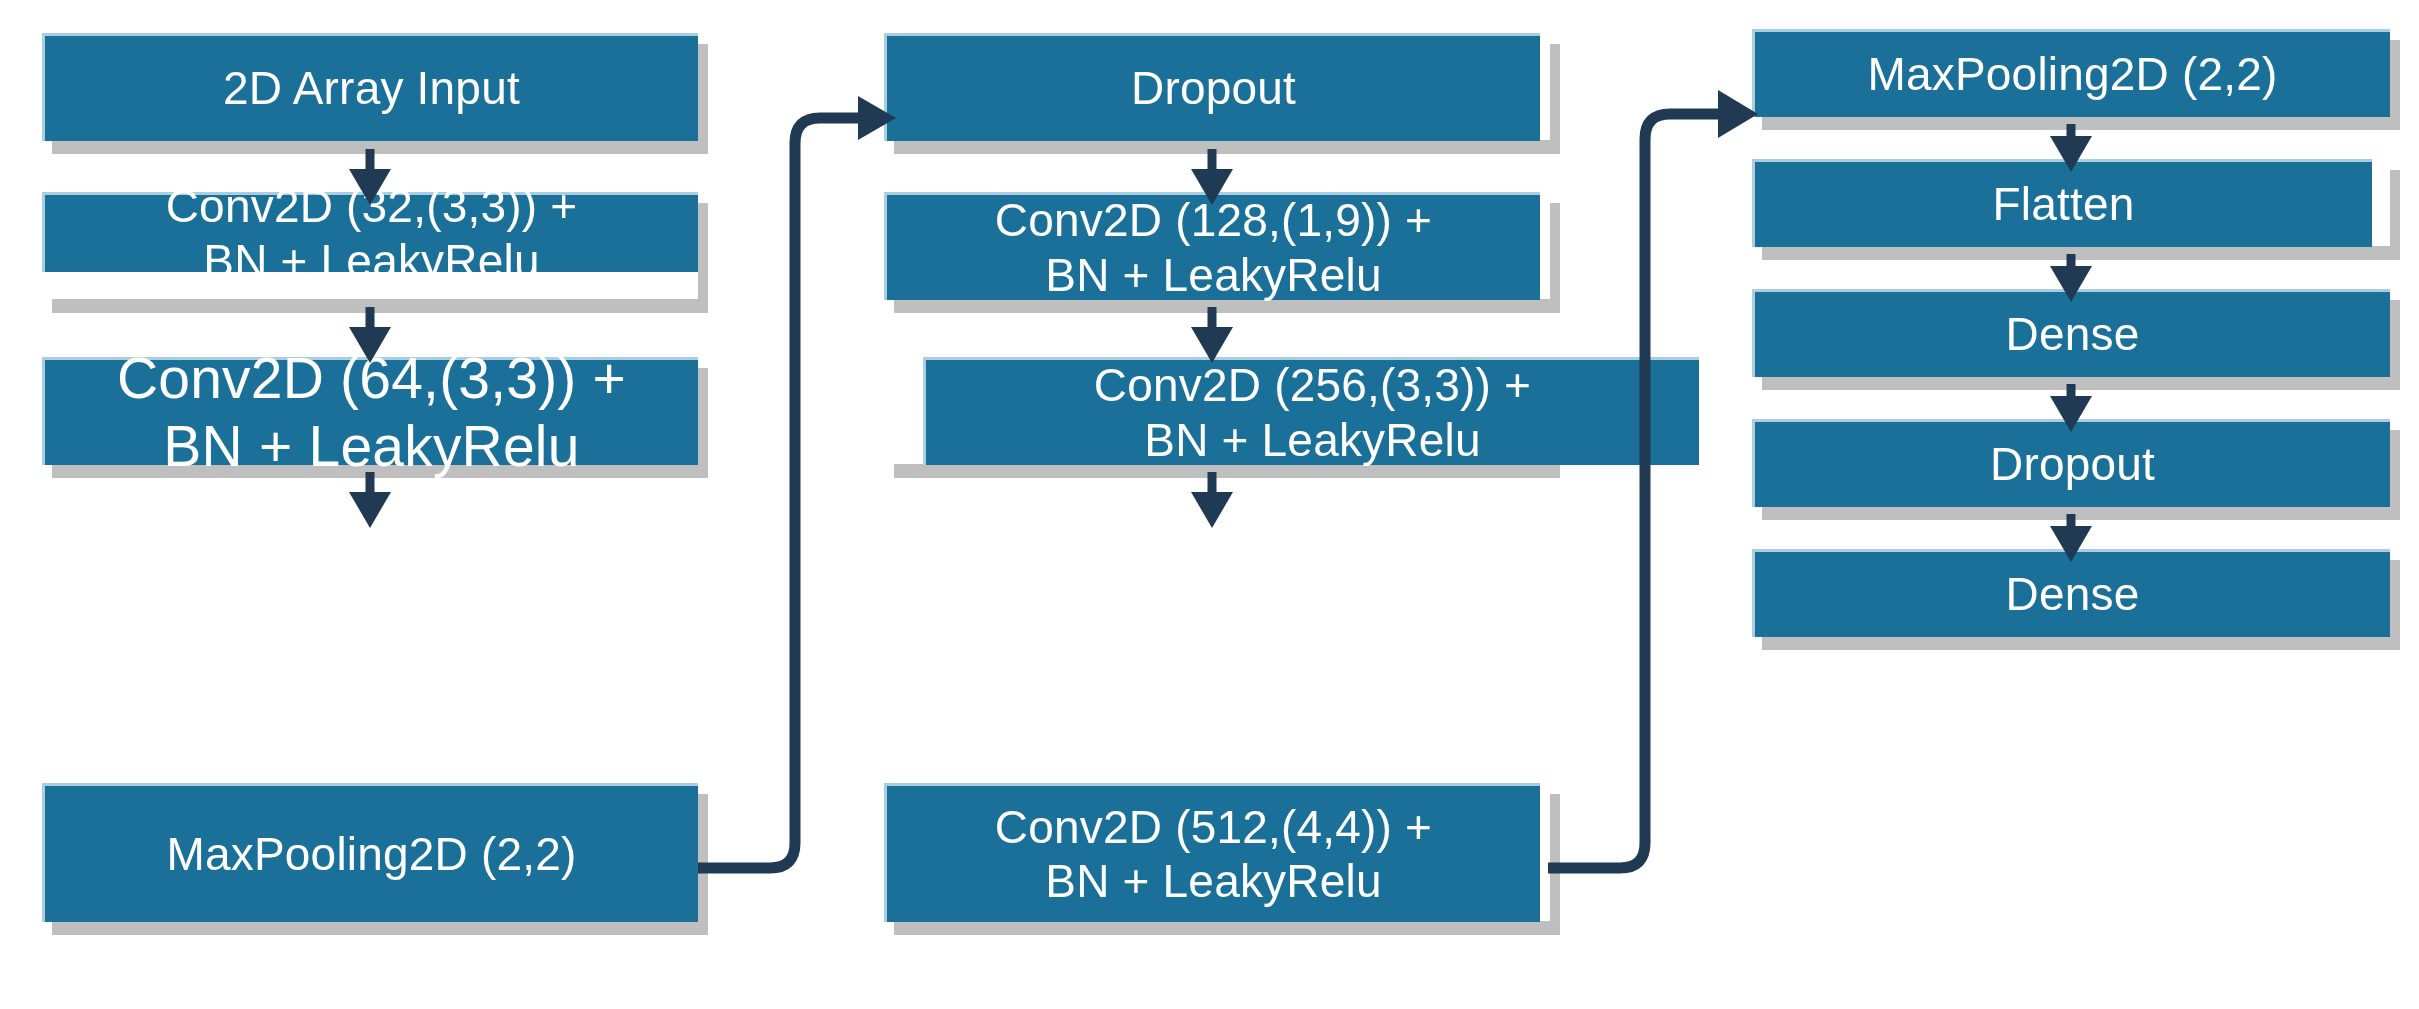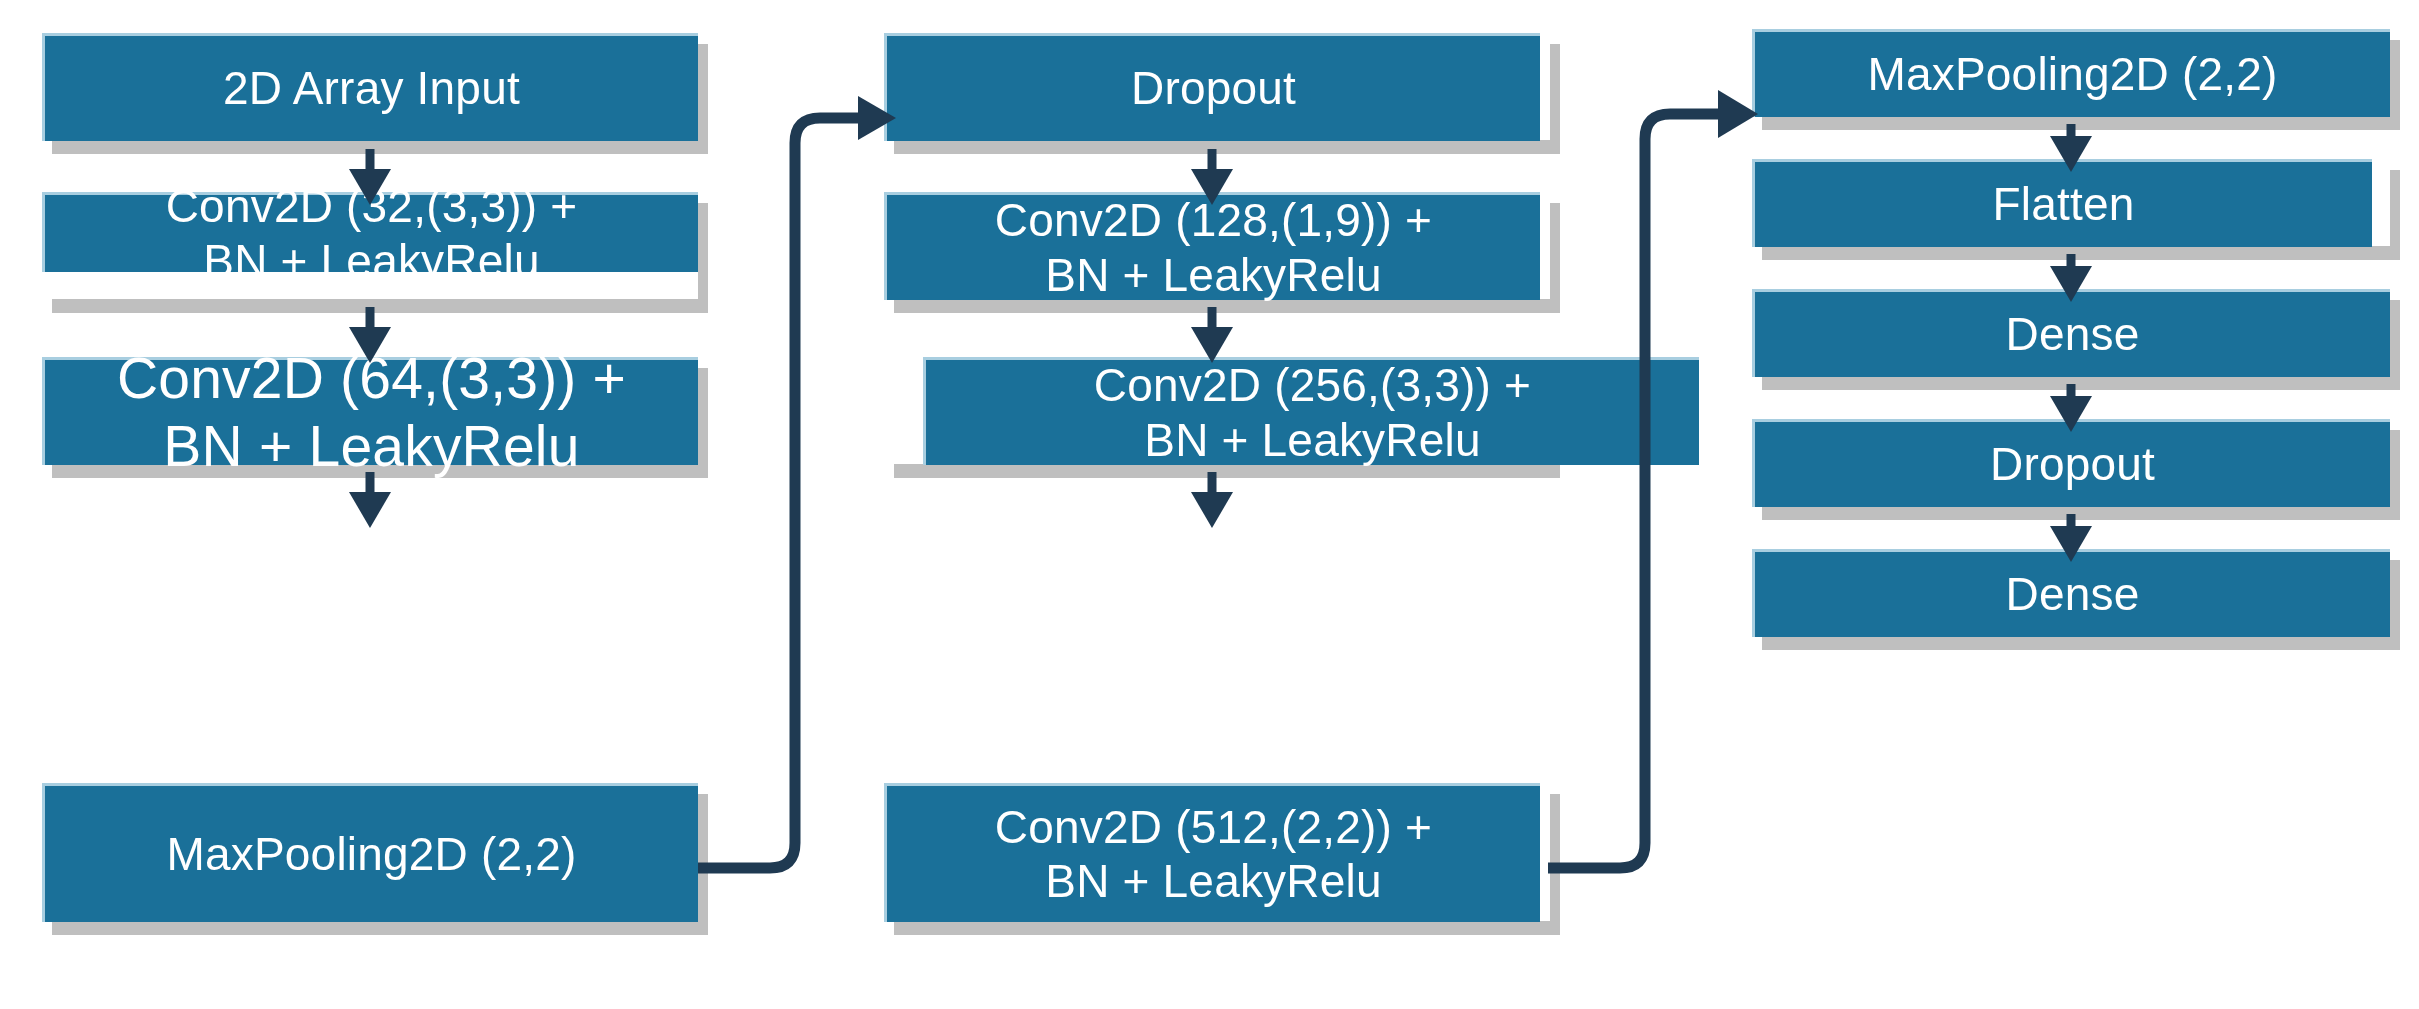--- a/index.html
+++ b/index.html
@@ -162,21 +162,21 @@
   </div>
 
   <div class="v-arrow" style="left:1189px; top:472px; width:46px; height:56px;">
     <div class="stem" style="height:24px;"></div>
     <div class="head"></div>
   </div>
 
   <div class="shadow" style="left:894px; top:921px; width:656px; height:14px;"></div>
   <div class="shadow" style="left:1550px; top:794px; width:10px; height:141px;"></div>
   <div class="node" style="left:884px; top:783px; width:656px; height:139px; font-size:46px;">
-    <span class="label">Conv2D (512,(2,2)) +
+    <span class="label">Conv2D (512,(4,4)) +
 BN + LeakyRelu</span>
   </div>
 
   <div class="shadow" style="left:1762px; top:116px; width:628px; height:14px;"></div>
   <div class="shadow" style="left:2390px; top:40px; width:10px; height:90px;"></div>
   <div class="node" style="left:1752px; top:29px; width:638px; height:88px; font-size:46px;">
     <span class="label">MaxPooling2D (2,2)</span>
   </div>
 
   <div class="v-arrow" style="left:2048px; top:124px; width:46px; height:48px;">

